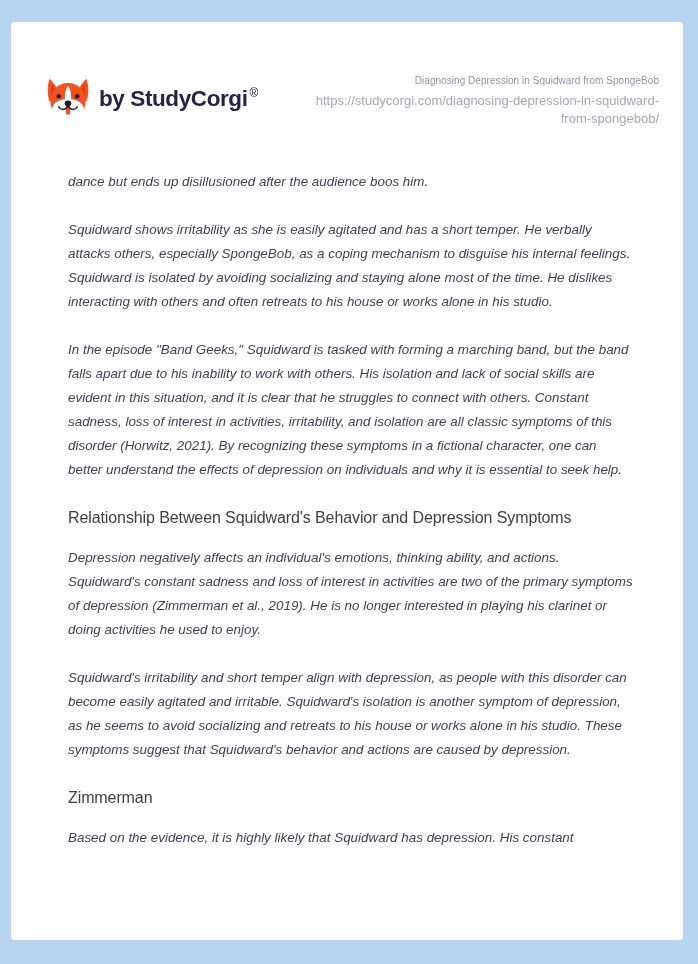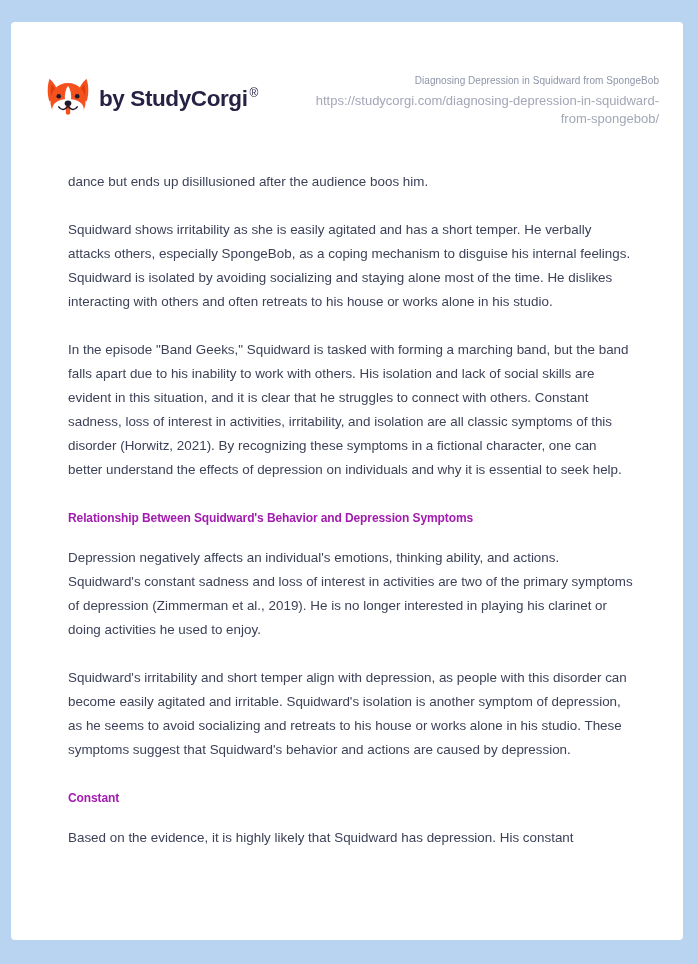--- a/index.html
+++ b/index.html
@@ -92,25 +92,26 @@
     padding: 0 50px 0 57px;
     box-sizing: border-box;
     margin-top: 42px;
   }
   .doc-body p.para {
     font-size: 13.4px;
     line-height: 24px;
     color: #3d4258;
     margin: 0 0 24px 0;
     letter-spacing: 0.01px;
+    font-style: italic;
   }
   .doc-body h2.section-heading {
-    font-size: 12px;
-    font-weight: bold;
-    color: #a21caf;
+    font-size: 16px;
+    font-weight: normal;
+    color: #404040;
     line-height: 24px;
     margin: 4px 0 16px 0;
     letter-spacing: -0.1px;
   }
   .doc-body p.para:last-child {
     margin-bottom: 12px;
   }
 </style>
 </head>
 <body>
@@ -157,18 +158,18 @@
 
     </div>
 
     <div class="doc-body" id="doc-body">
         <p class="para">dance but ends up disillusioned after the audience boos him.</p>
         <p class="para">Squidward shows irritability as she is easily agitated and has a short temper. He verbally attacks others, especially SpongeBob, as a coping mechanism to disguise his internal feelings. Squidward is isolated by avoiding socializing and staying alone most of the time. He dislikes interacting with others and often retreats to his house or works alone in his studio.</p>
         <p class="para">In the episode "Band Geeks," Squidward is tasked with forming a marching band, but the band falls apart due to his inability to work with others. His isolation and lack of social skills are evident in this situation, and it is clear that he struggles to connect with others. Constant sadness, loss of interest in activities, irritability, and isolation are all classic symptoms of this disorder (Horwitz, 2021). By recognizing these symptoms in a fictional character, one can better understand the effects of depression on individuals and why it is essential to seek help.</p>
         <h2 class="section-heading">Relationship Between Squidward's Behavior and Depression Symptoms</h2>
         <p class="para">Depression negatively affects an individual's emotions, thinking ability, and actions. Squidward's constant sadness and loss of interest in activities are two of the primary symptoms of depression (Zimmerman et al., 2019). He is no longer interested in playing his clarinet or doing activities he used to enjoy.</p>
         <p class="para">Squidward's irritability and short temper align with depression, as people with this disorder can become easily agitated and irritable. Squidward's isolation is another symptom of depression, as he seems to avoid socializing and retreats to his house or works alone in his studio. These symptoms suggest that Squidward's behavior and actions are caused by depression.</p>
-        <h2 class="section-heading">Constant</h2>
+        <h2 class="section-heading">Zimmerman</h2>
         <p class="para">Based on the evidence, it is highly likely that Squidward has depression. His constant</p>
       </div>
 
   </div>
 </div>
 
 </body></html>

